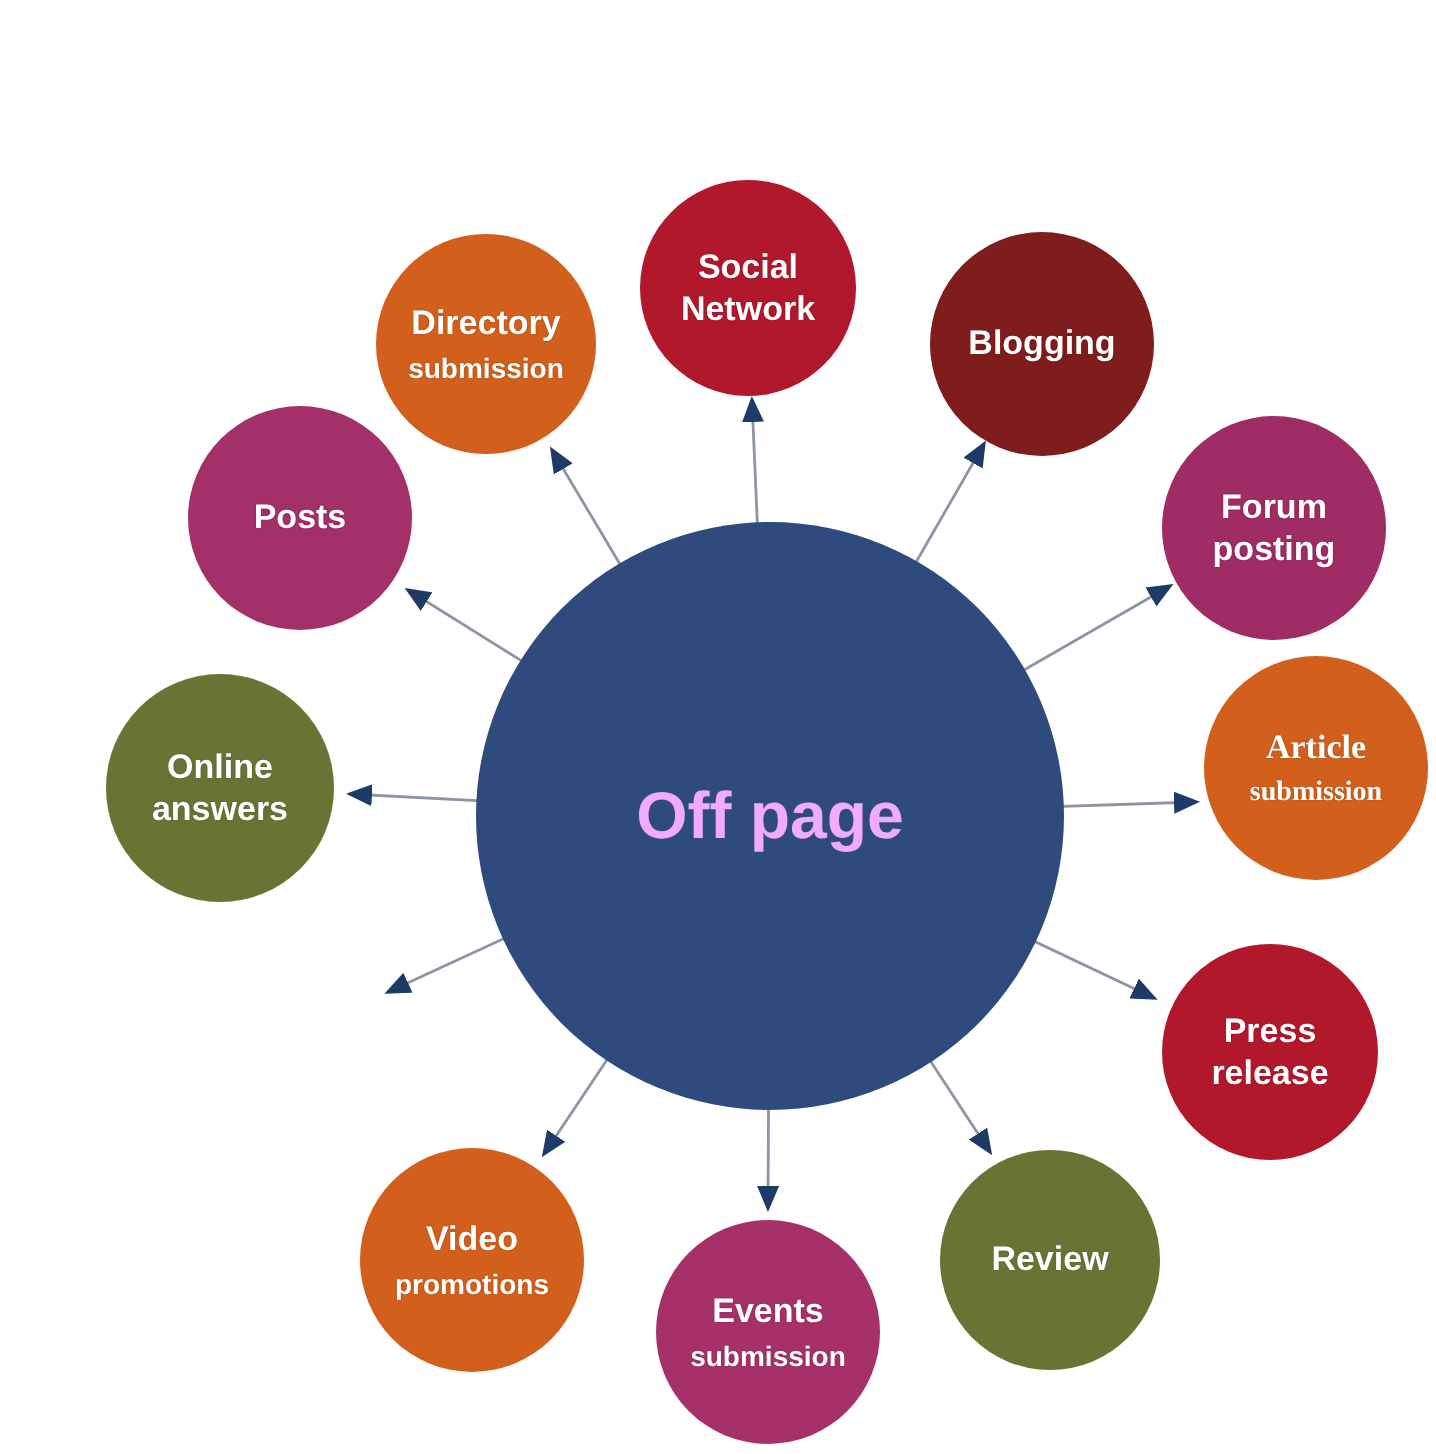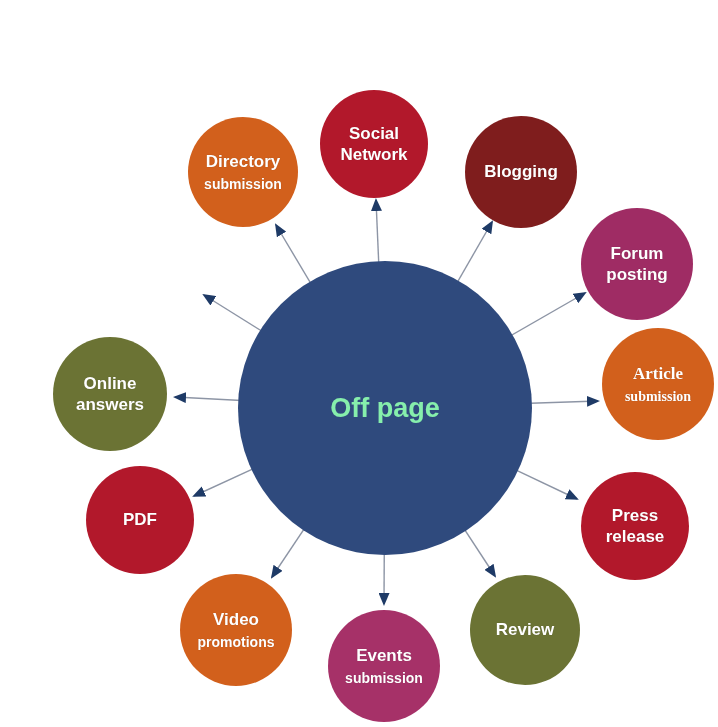--- a/index.html
+++ b/index.html
@@ -50,23 +50,23 @@
     left: 238px;
     top: 261px;
     width: 294px;
     height: 294px;
     border-radius: 50%;
     display: flex;
     flex-direction: column;
     align-items: center;
     justify-content: center;
     text-align: center;
-    color: #86efac;
+    color: #f0abfc;
     font-weight: bold;
-    font-size: 27px;
+    font-size: 33px;
     line-height: 1.35;
   }
   
   .n-social-network       { left: 320px; top:  90px; width: 108px; height: 108px; }
   .n-blogging             { left: 465px; top: 116px; width: 112px; height: 112px; }
   .n-forum-posting        { left: 581px; top: 208px; width: 112px; height: 112px; }
   .n-article-submission   { left: 602px; top: 328px; width: 112px; height: 112px; font-family: Liberation Serif, serif; }
   .n-press-release        { left: 581px; top: 472px; width: 108px; height: 108px; }
   .n-review               { left: 470px; top: 575px; width: 110px; height: 110px; }
   .n-events-submission    { left: 328px; top: 610px; width: 112px; height: 112px; }
@@ -140,29 +140,29 @@
   <div class="node n-events-submission" style="background: rgb(166, 49, 104);">
     <span class="label">Events</span>
     <span class="sub">submission</span>
   </div>
 
   <div class="node n-video-promotions" style="background: rgb(210, 96, 28);">
     <span class="label">Video</span>
     <span class="sub">promotions</span>
   </div>
 
-  <div class="node n-pdf" style="background: rgb(178, 24, 43);">
-    <span class="label">PDF</span>
-
-  </div>
 
   <div class="node n-online-answers" style="background: rgb(107, 115, 52);">
     <span class="label">Online answers</span>
 
   </div>
 
+  <div class="node n-posts" style="background: rgb(163, 48, 105);">
+    <span class="label">Posts</span>
+
+  </div>
 
   <div class="node n-directory-submission" style="background: rgb(210, 96, 28);">
     <span class="label">Directory</span>
     <span class="sub">submission</span>
   </div>
 
 </div>
 
 </body></html>

